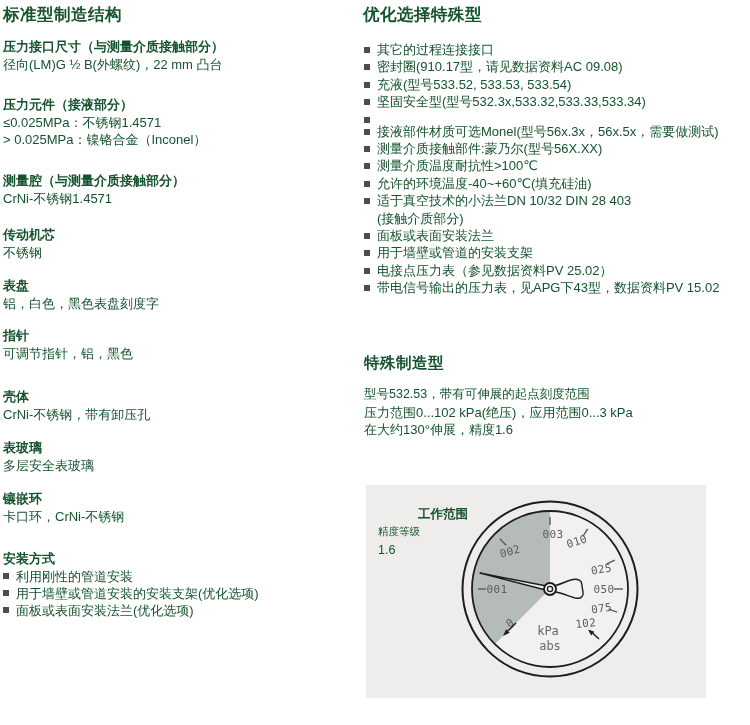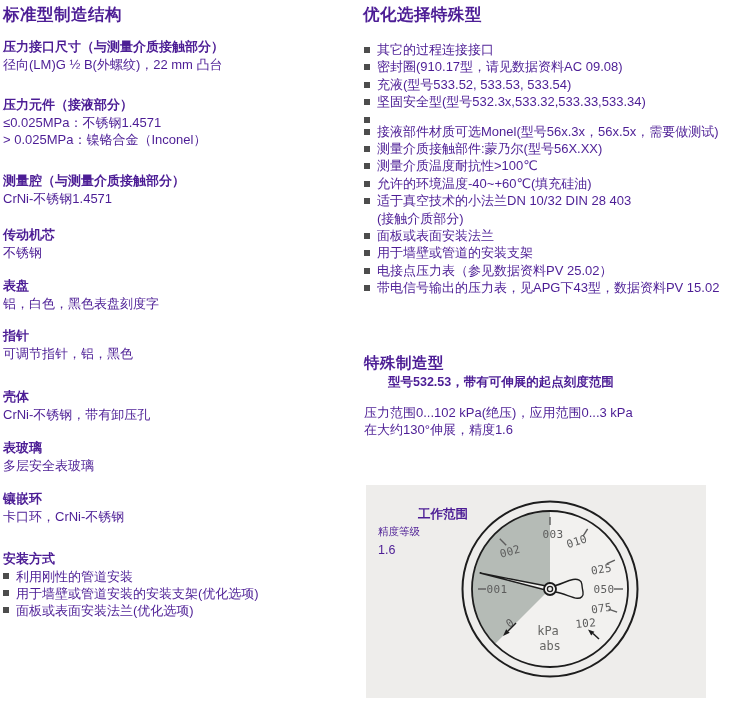--- a/index.html
+++ b/index.html
@@ -1,30 +1,30 @@
 <!DOCTYPE html>
 <html><head>
 <meta charset="utf-8">
 <style>
   html,body{margin:0;padding:0;background:#ffffff;}
   .page{position:relative;width:750px;height:725px;background:#ffffff;
-        font-family:"Liberation Sans","DejaVu Sans",sans-serif;color:#4c1d95;overflow:hidden;}
+        font-family:"Liberation Sans","DejaVu Sans",sans-serif;color:#14532d;overflow:hidden;}
   .h1{position:absolute;font-size:16.5px;font-weight:bold;letter-spacing:.5px;}
   .col-left{position:absolute;left:3px;top:0;width:352px;height:725px;}
   .col-right{position:absolute;left:363px;top:0;width:387px;height:725px;}
   .blk{position:absolute;left:0;font-size:13px;line-height:17.5px;}
   .bt{font-weight:bold;}
   .brow{display:flex;align-items:flex-start;height:17px;line-height:17px;}
   .sq{flex:0 0 auto;width:6px;height:6px;background:#4d4d4d;margin:5px 7px 0 0;}
   .opts{position:absolute;left:1px;top:41px;width:386px;font-size:13px;}
   .orow{display:flex;align-items:flex-start;line-height:17.4px;}
   .orow .sq{margin-top:6px;}
   .orow.cont .sq{visibility:hidden;}
   .sp-h{position:absolute;left:1px;top:353px;font-size:15.5px;font-weight:bold;letter-spacing:.5px;}
-  .sp-l1{position:absolute;left:1px;top:374px;font-size:12.5px;font-weight:bold;margin-left:24px;}
+  .sp-l1{position:absolute;left:1px;top:386px;font-size:12.5px;font-weight:normal;}
   .sp-l2{position:absolute;left:1px;top:404px;font-size:13px;}
   .sp-l3{position:absolute;left:1px;top:421px;font-size:13px;}
   .gbox{position:absolute;left:3px;top:485px;width:340px;height:213px;background:#eeedeb;}
   .g-l1{position:absolute;left:12px;top:21px;font-size:12.5px;font-weight:bold;margin-left:40px;}
   .g-l2{position:absolute;left:12px;top:40px;font-size:10.5px;}
   .g-l3{position:absolute;left:12px;top:58px;font-size:12.5px;}
   .gsvg{position:absolute;left:0;top:0;}
   .dial-num{font-family:"DejaVu Sans Mono","Liberation Mono",monospace;font-size:11px;fill:#5c5c5c;letter-spacing:.3px;}
   .dial-unit{font-family:"DejaVu Sans Mono","Liberation Mono",monospace;font-size:12px;fill:#666664;}
   

